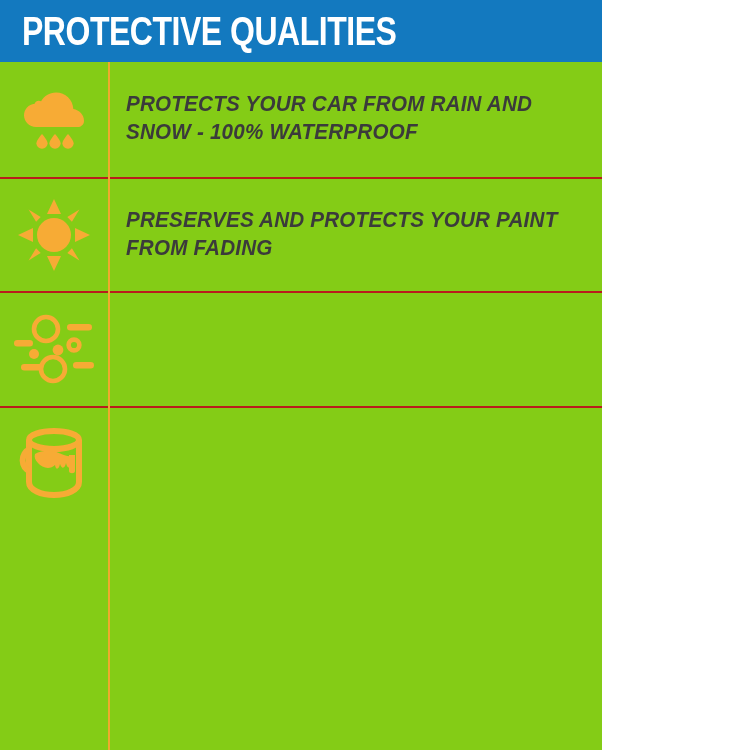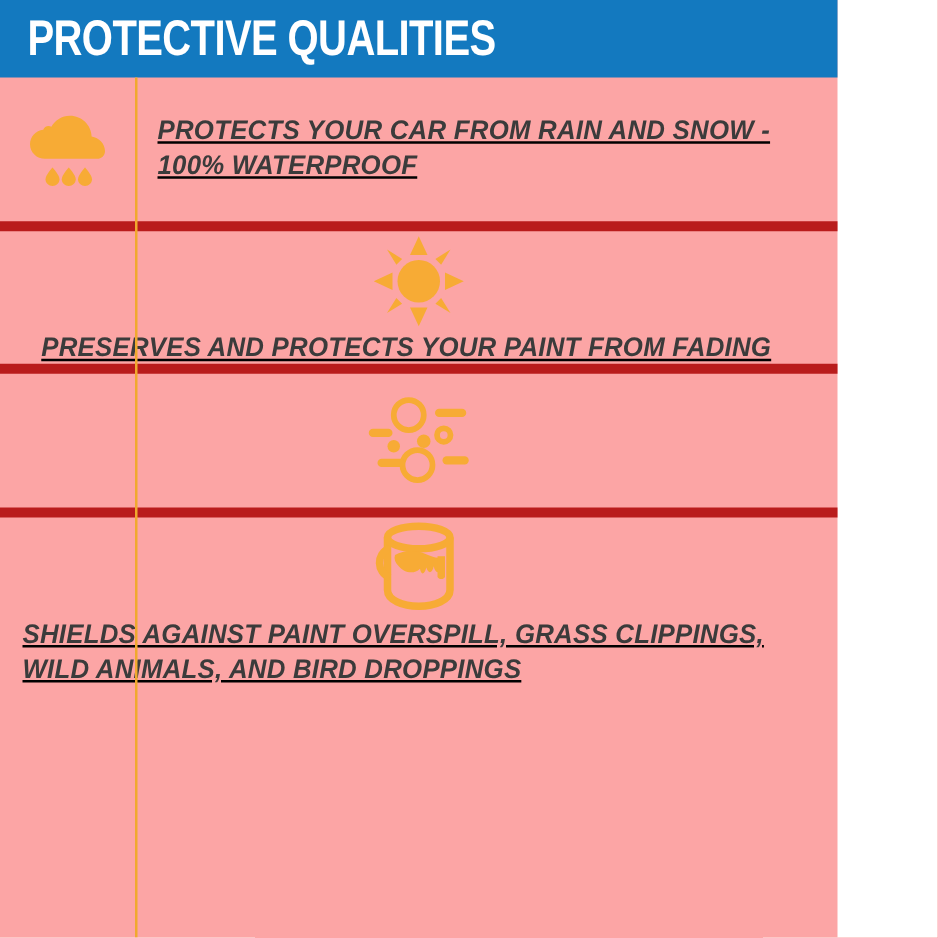--- a/index.html
+++ b/index.html
@@ -4,23 +4,23 @@
 <style>
   html,body{margin:0;padding:0;}
   body{
     width:750px;height:750px;
     background:#ffffff;
     font-family:"Liberation Sans","DejaVu Sans",sans-serif;
     overflow:hidden;
   }
   .sheet{
     position:relative;
-    width:670px;height:750px;
+    width:602px;height:750px;
     box-sizing:border-box;
-    background:#fca5a5;
+    background:#84cc16;
   }
   
   .header{
     position:relative;
     height:62px;
     background:#1379bf;
     display:flex;align-items:center;
     padding-left:22px;
     box-sizing:border-box;
   }
@@ -32,39 +32,37 @@
     line-height:1;
     transform:scaleX(.80);
     transform-origin:left center;
     white-space:nowrap;
     font-family:"Liberation Sans","DejaVu Sans",sans-serif;
   }
   
   .list{
     position:relative;
     height:688px;
-    text-decoration:underline;
   }
   .vdivider{
     position:absolute;
     left:108px;top:0;
     width:2px;height:100%;
     background:#f0a92e;
     z-index:3;
   }
   .row{
     position:relative;
     height:114.6px;
     display:flex;
     align-items:center;
     box-sizing:border-box;
   }
   .row + .row{
-    border-top:8px solid #b91c1c;
-    flex-direction:column;
+    border-top:2px solid #b91c1c;
   }
   .icon-cell{
     width:108px;
     min-width:108px;
     height:100%;
     display:flex;
     align-items:center;
     justify-content:center;
     box-sizing:border-box;
   }
@@ -178,19 +176,16 @@
               <path d="M18 25 C8 29, 8 44, 19 48"></path>
             </g>
             <g fill="#f7ab35">
 
               <path d="M23 30 C30 26, 40 26, 47 29 C52 31, 56 33, 60 32 L60 40 C58 46, 55 44, 54 39 C53 44, 50 46, 48 40 C47 45, 44 47, 43 41 C38 46, 30 44, 26 39 C23 36, 22 33, 23 30 Z"></path>
               <path d="M57 31 L63 31 L63 47 C63 50, 57 50, 57 47 Z"></path>
             </g>
           </svg>
         </span>
       </div>
-      <div class="text-cell">
-        <div class="row-text">SHIELDS AGAINST PAINT OVERSPILL, GRASS CLIPPINGS, WILD ANIMALS, AND BIRD DROPPINGS</div>
-      </div>
     </div>
 
   </div>
 </div>
 
 </body></html>

